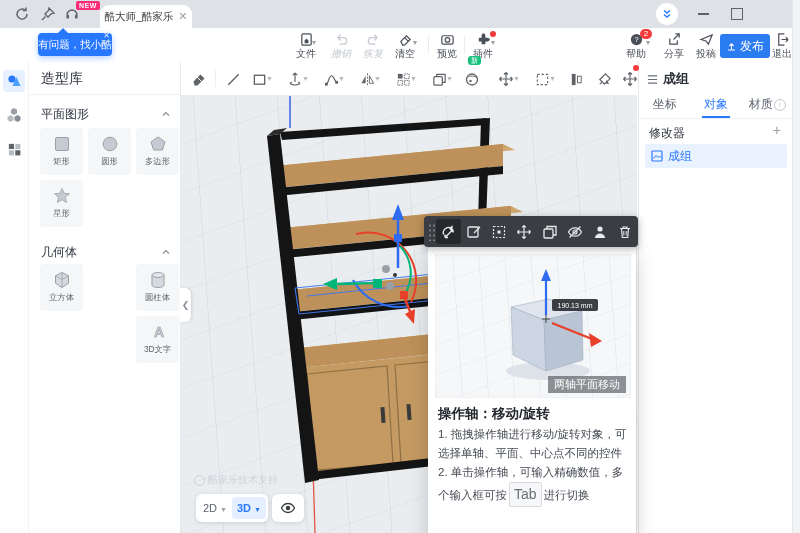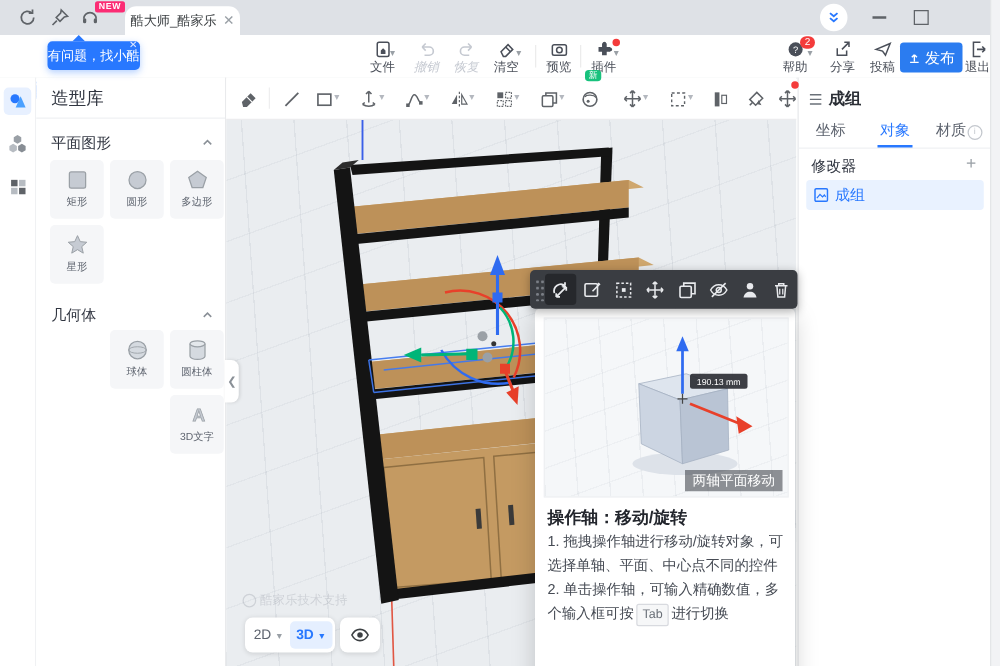--- a/index.html
+++ b/index.html
@@ -111,21 +111,21 @@
   .guide{position:absolute;left:428px;top:247px;width:208px;height:340px;background:#fff;
     border-radius:4px;box-shadow:0 6px 20px rgba(0,0,0,.18);z-index:5;}
   .guide-img{position:absolute;left:7px;top:7px;width:194px;height:142px;background:#f5f7f9;
     border:1px solid #eef0f2;overflow:hidden;}
   .guide-cap{position:absolute;right:4px;bottom:4px;background:rgba(70,74,80,.6);color:#fff;
     font-size:11px;padding:1px 6px;}
   .guide-title{position:absolute;left:10px;top:158px;font-size:13.5px;font-weight:bold;color:#23262d;}
   .guide-body{position:absolute;left:10px;top:178px;width:190px;font-size:11.5px;color:#464b54;
     line-height:1.65;}
   .key{display:inline-block;border:1px solid #d8dadf;background:#f6f7f8;border-radius:2px;
-    padding:0 4px;font-size:10px;color:#6a7078;margin:0 2px;}
+    padding:0 4px;font-size:14px;color:#6a7078;margin:0 2px;}
   .next-btn{position:absolute;right:10px;bottom:10px;width:64px;height:25px;background:#2b7cf0;
     color:#fff;font-size:12px;border-radius:2px;display:flex;align-items:center;justify-content:center;}
 
   
   .inspector{position:absolute;left:638px;top:62px;width:154px;height:471px;background:#fff;
     border-left:1px solid #e8e9eb;}
   .insp-head{position:absolute;left:8px;top:8px;display:flex;align-items:center;gap:5px;
     font-size:13px;font-weight:bold;color:#2b2f36;}
   .tabs{position:absolute;left:0;top:30px;width:154px;height:26px;display:flex;
     border-bottom:1px solid #f0f1f3;justify-content:center;}
@@ -325,26 +325,26 @@
           <path d="M10 2.5l2.2 4.8 5.2.5-4 3.5 1.2 5.2L10 13.7l-4.6 2.8 1.2-5.2-4-3.5 5.2-.5z" fill="#c6cbd3" stroke="#9aa0a6" stroke-width=".8"></path>
         </svg>
       <span>星形</span>
     </div>
 
     <div class="sec-title" style="top:182px">几何体</div>
     <svg class="sec-caret" style="top:186px" viewBox="0 0 8 8">
         <path d="M1 5.5L4 2.5 7 5.5" fill="none" stroke="#8a9097" stroke-width="1.2"></path>
       </svg>
 
-    <div class="card" style="left:59px;top:202px">
+    <div class="card" style="left:11px;top:202px">
       <svg width="20" height="20" viewBox="0 0 20 20">
-          <circle cx="10" cy="10" r="7" fill="#d5dae0" stroke="#9aa0a6"></circle>
-          <ellipse cx="10" cy="10" rx="7" ry="2.6" fill="none" stroke="#9aa0a6" stroke-width=".7"></ellipse>
-        </svg>
-      <span>球体</span>
+          <path d="M10 2.5l6.5 3.3v7.4L10 17.5l-6.5-4.3V5.8z" fill="#d5dae0" stroke="#9aa0a6"></path>
+          <path d="M10 2.5v7L3.5 5.8M10 9.5l6.5-3.7M10 9.5v8" fill="none" stroke="#9aa0a6" stroke-width=".8"></path>
+        </svg>
+      <span>立方体</span>
     </div>
     <div class="card" style="left:107px;top:202px">
       <svg width="20" height="20" viewBox="0 0 20 20">
           <path d="M4 5v10c0 1.4 2.7 2.5 6 2.5s6-1.1 6-2.5V5" fill="#d5dae0" stroke="#9aa0a6"></path>
           <ellipse cx="10" cy="5" rx="6" ry="2.4" fill="#e4e8ec" stroke="#9aa0a6"></ellipse>
         </svg>
       <span>圆柱体</span>
     </div>
     <div class="card" style="left:107px;top:254px">
       <svg width="20" height="20" viewBox="0 0 20 20">

